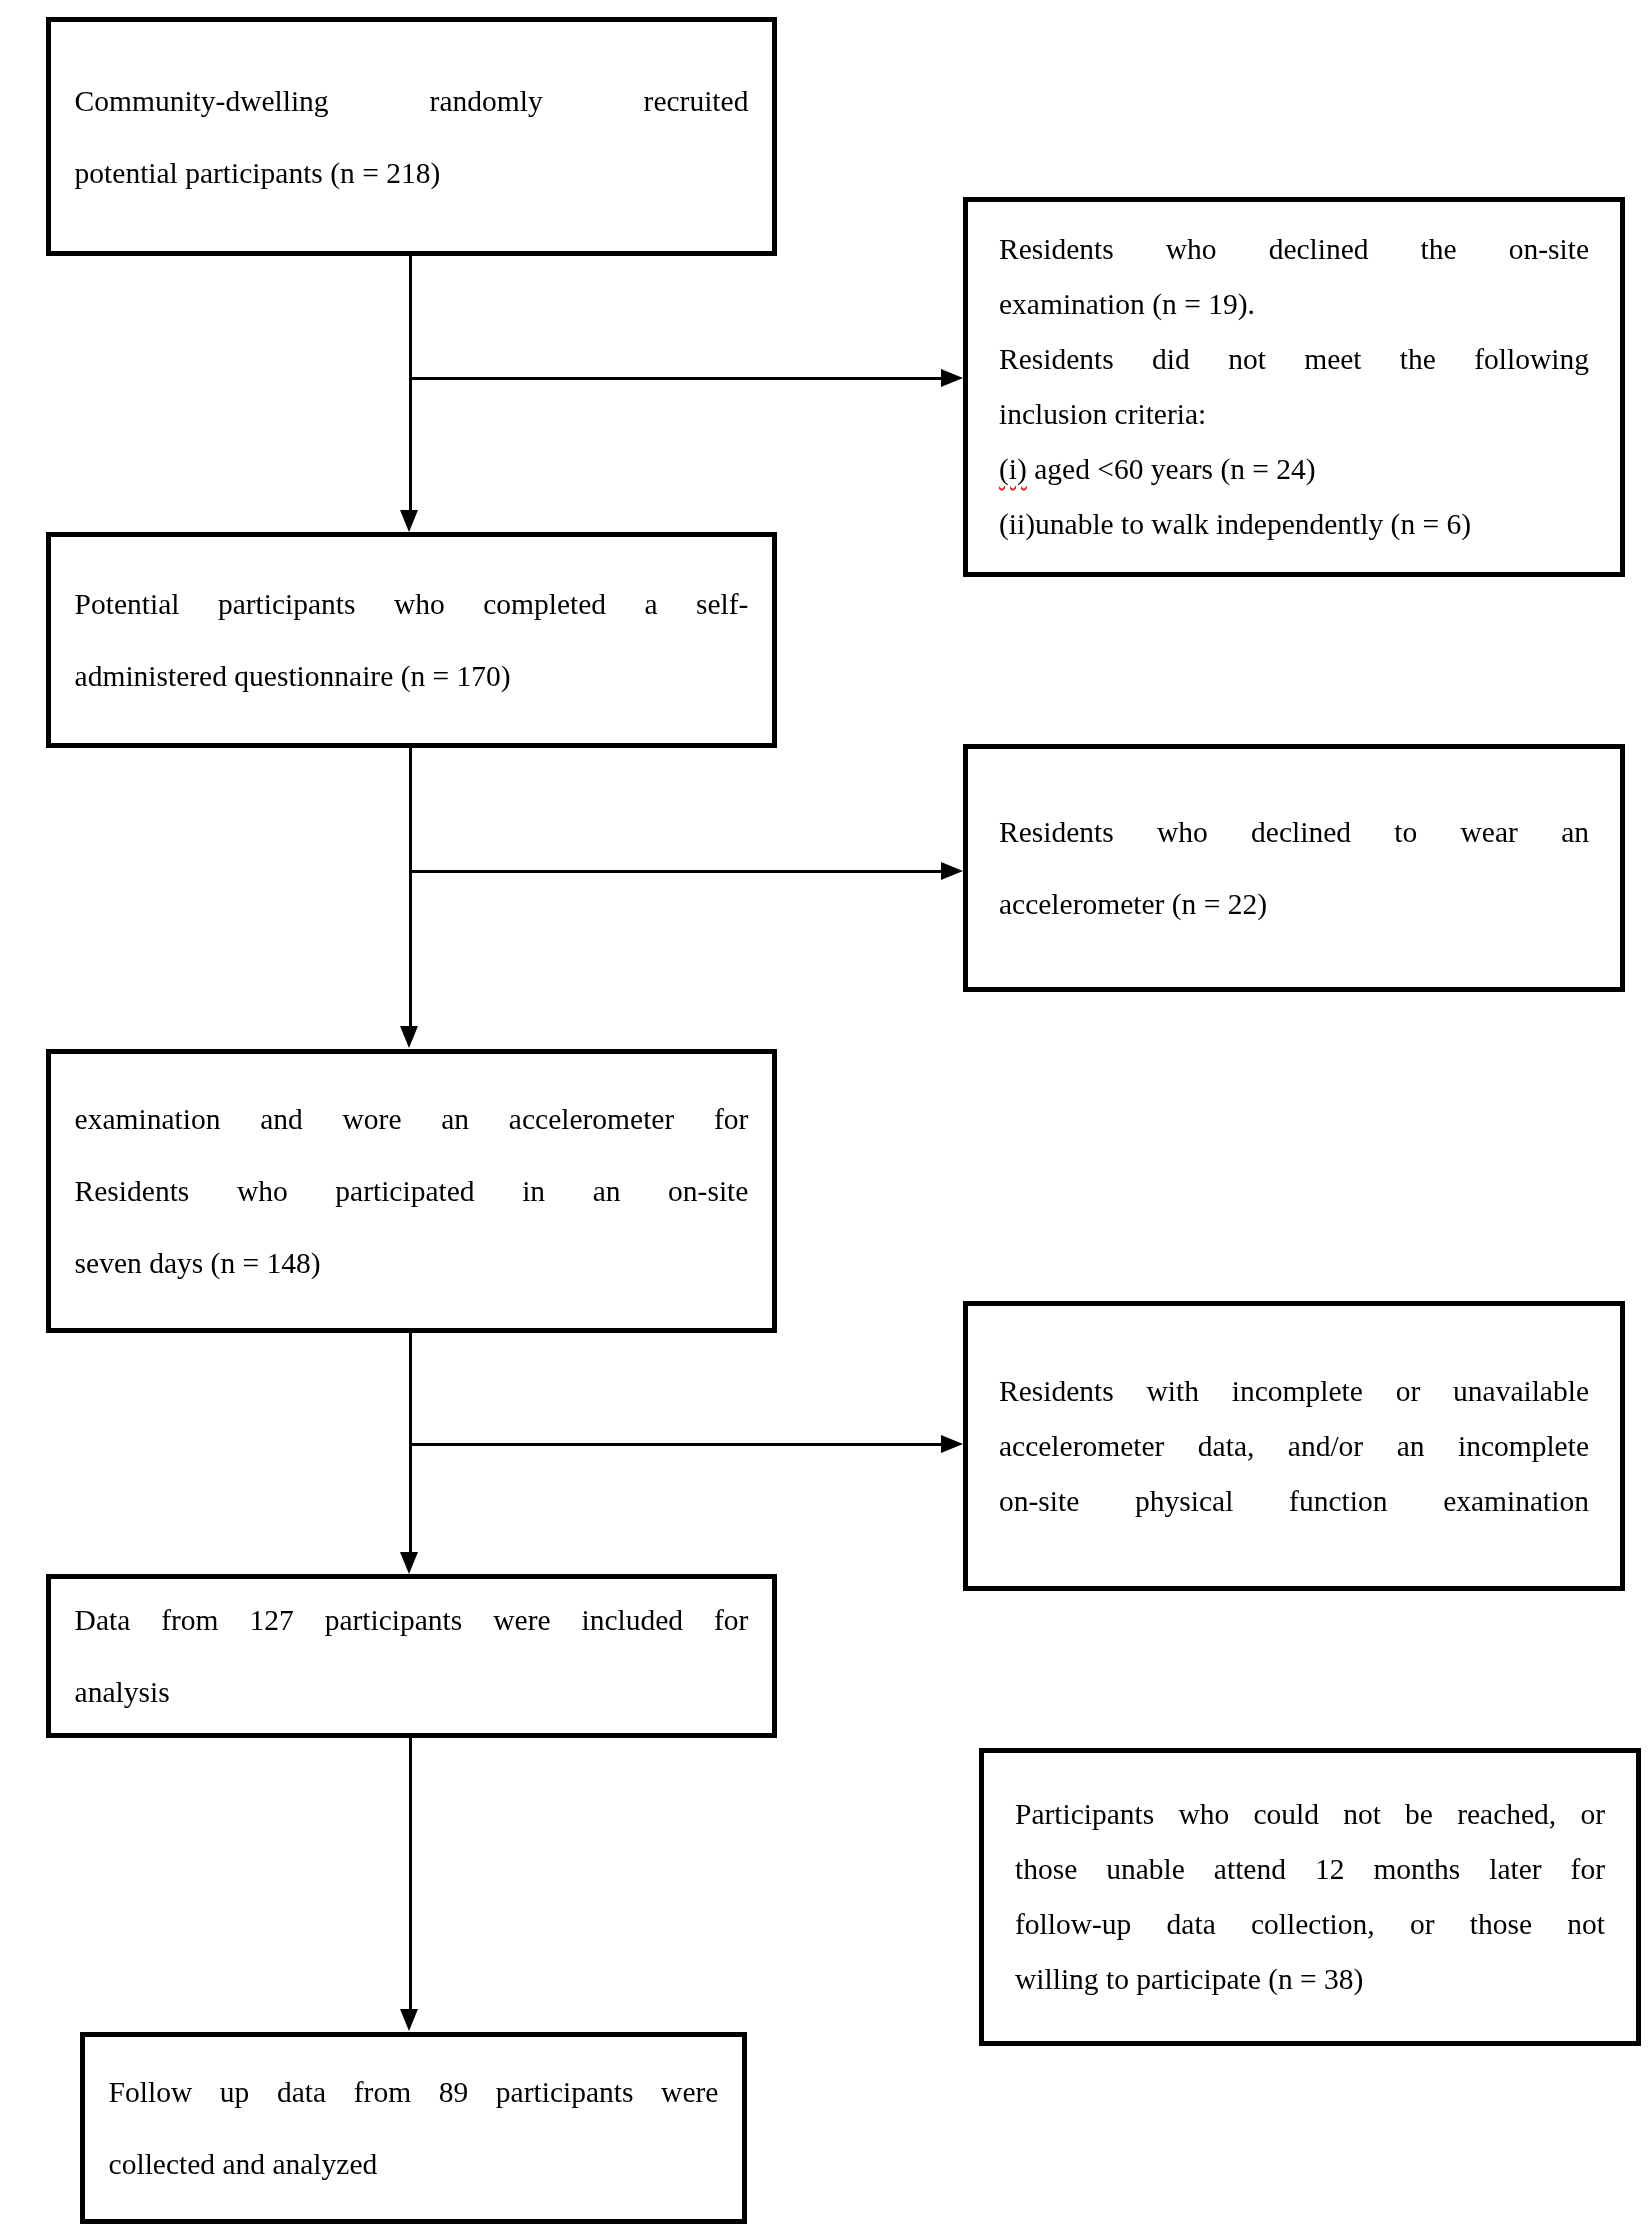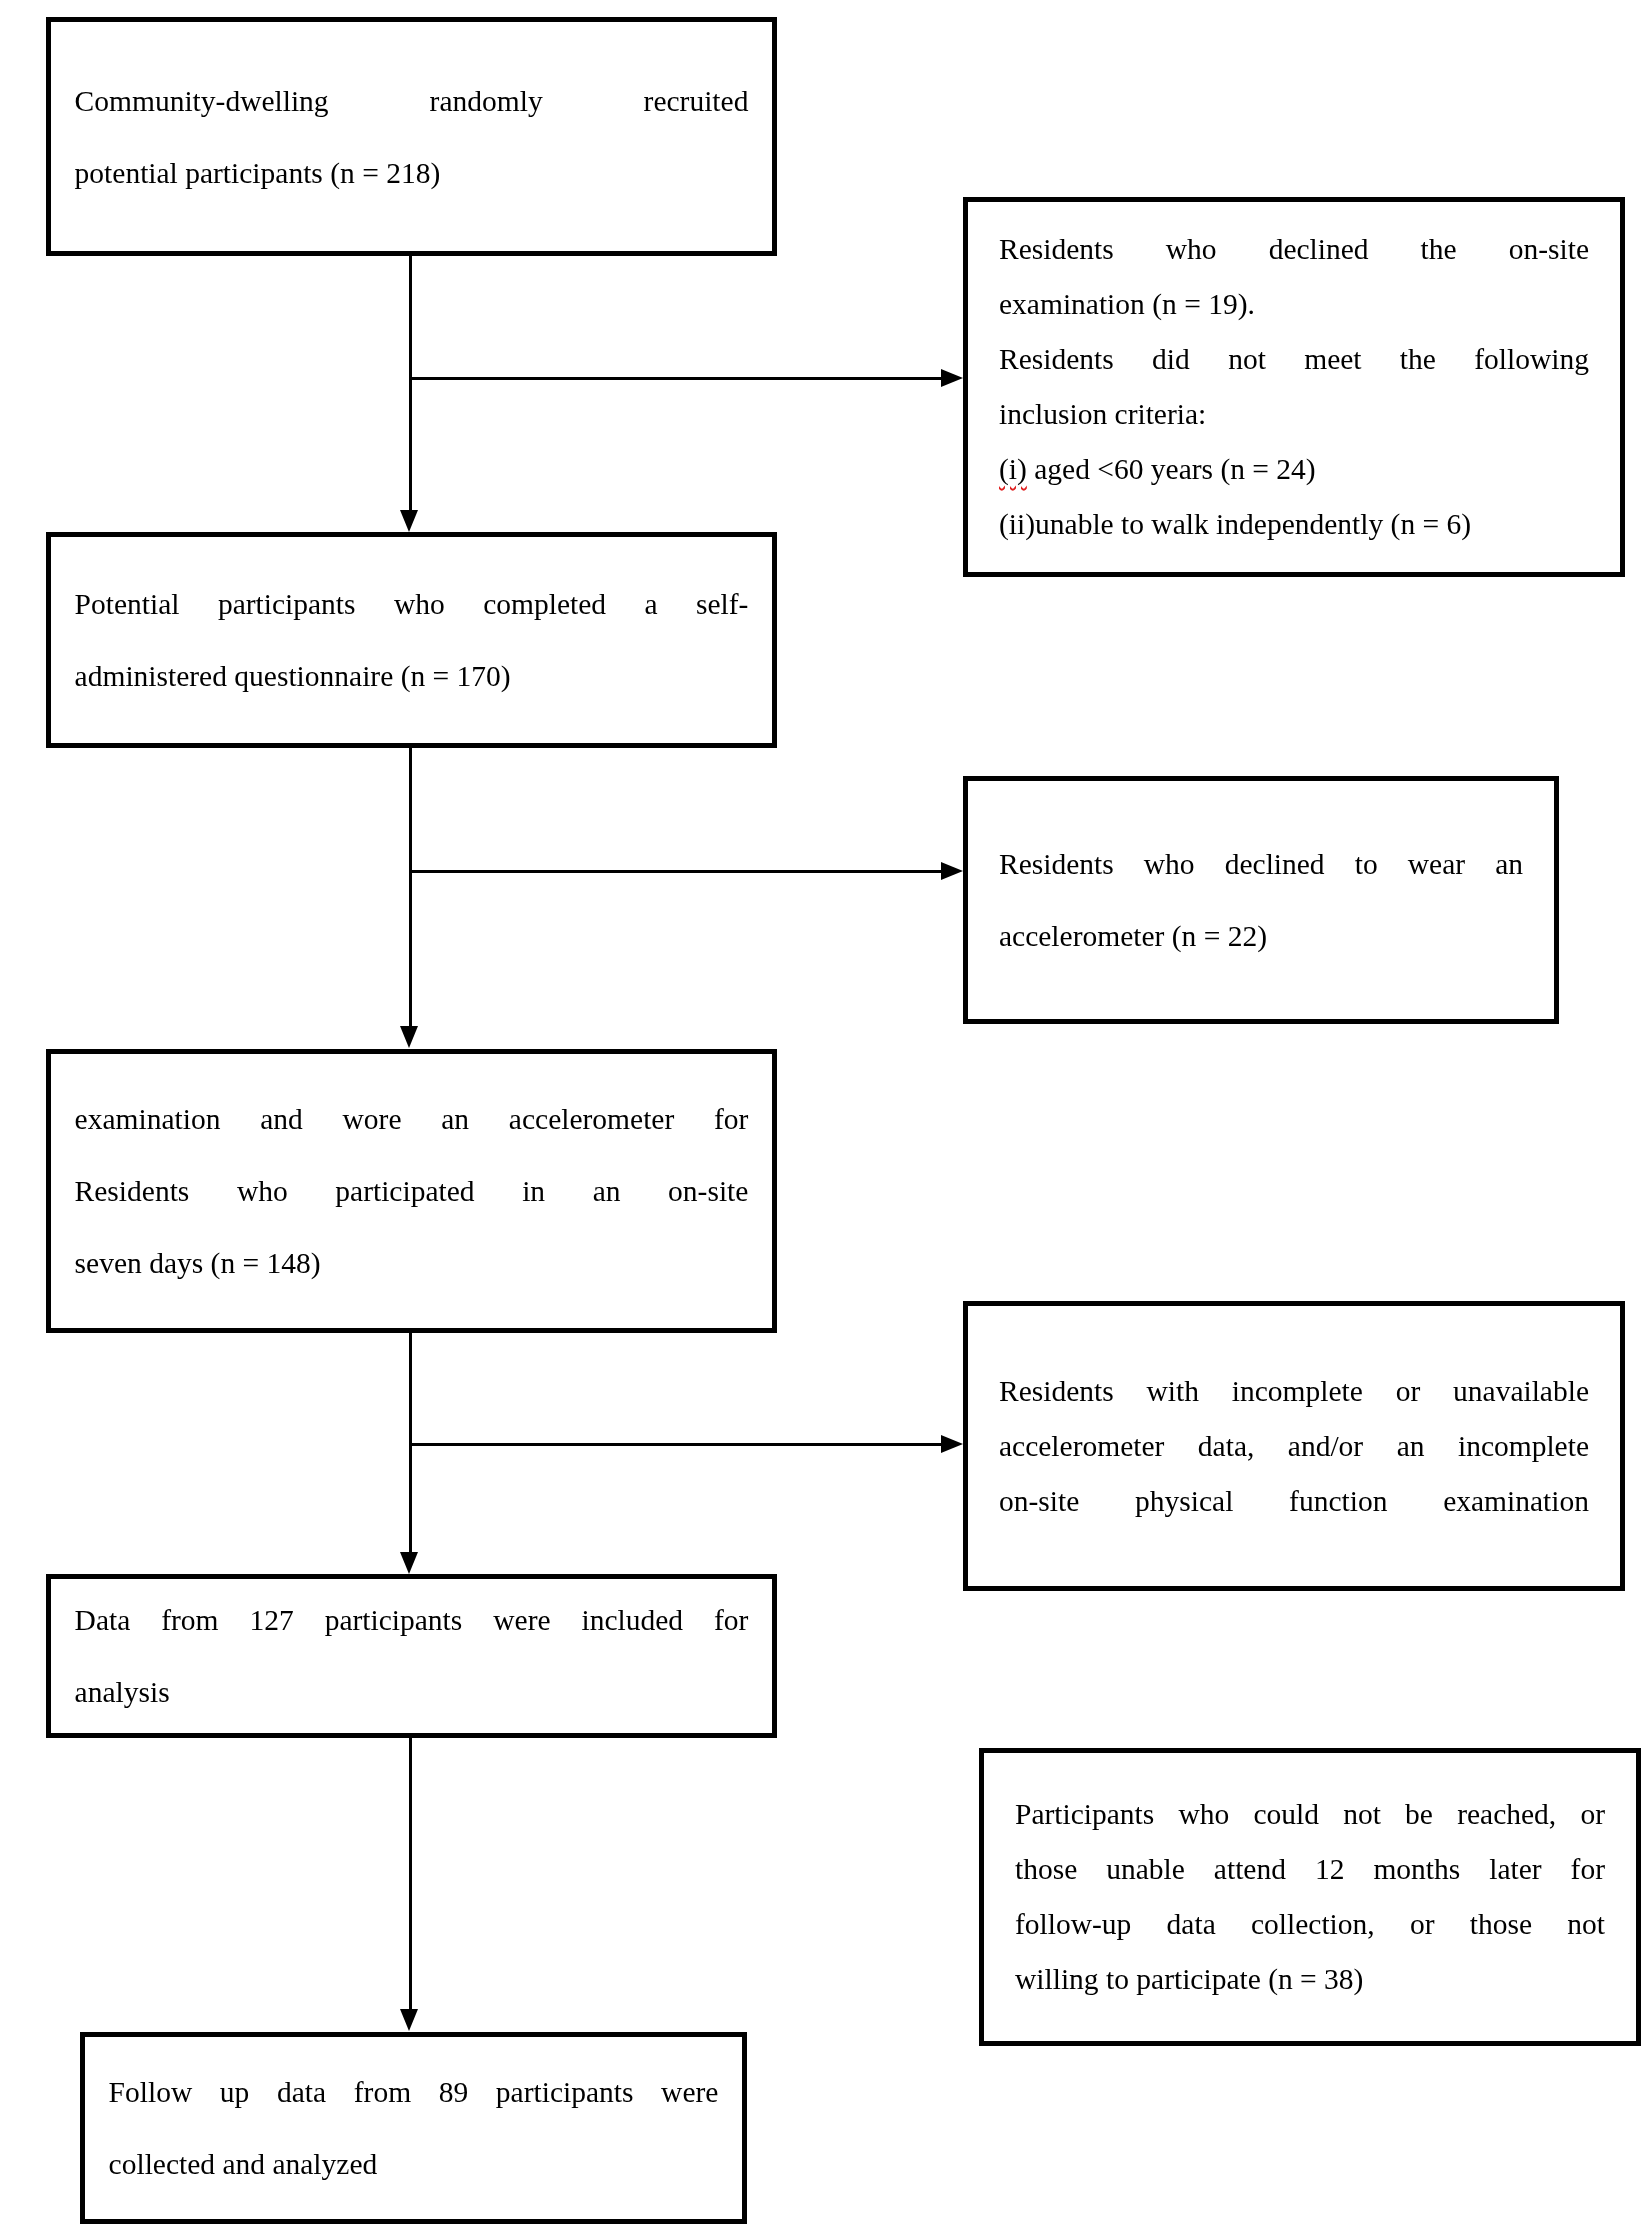--- a/index.html
+++ b/index.html
@@ -98,21 +98,21 @@
 
   <div class="fbox pad-right lh-narrow" style="left:963px; top:197px; width:662px; height:380px;">
       <div class="line j">Residents who declined the on-site</div>
       <div class="line">examination (n = 19).</div>
       <div class="line j">Residents did not meet the following</div>
       <div class="line">inclusion criteria:</div>
       <div class="line"><span class="squiggle" style="text-decoration-color: rgb(224, 32, 32);">(i)</span> aged &lt;60 years (n = 24)</div>
       <div class="line">(ii)unable to walk independently (n = 6)</div>
     </div>
 
-  <div class="fbox pad-right" style="left:963px; top:744px; width:596px; height:248px;margin-top:32px;">
+  <div class="fbox pad-right" style="left:963px; top:744px; width:662px; height:248px;">
       <div class="line j">Residents who declined to wear an</div>
       <div class="line">accelerometer (n = 22)</div>
     </div>
 
   <div class="fbox pad-right lh-narrow" style="left:963px; top:1301px; width:662px; height:290px;">
       <div class="line j">Residents with incomplete or unavailable</div>
       <div class="line j">accelerometer data, and/or an incomplete</div>
       <div class="line j">on-site physical function examination</div>
     </div>
 

